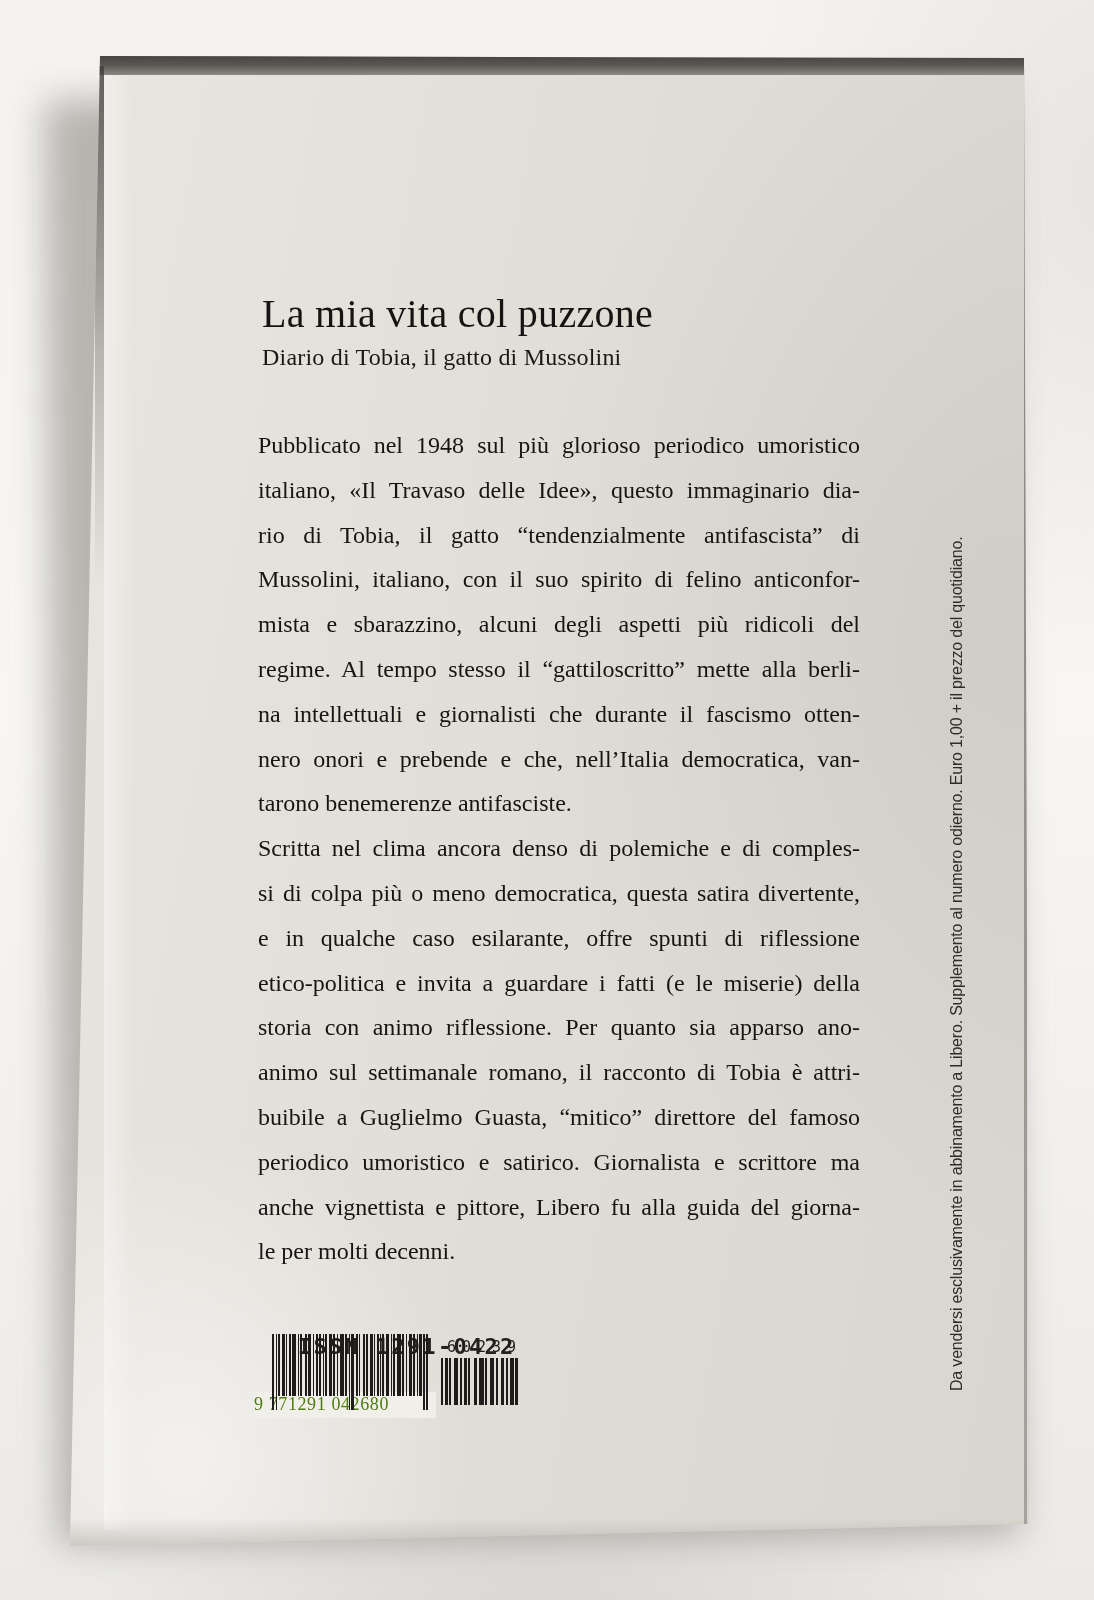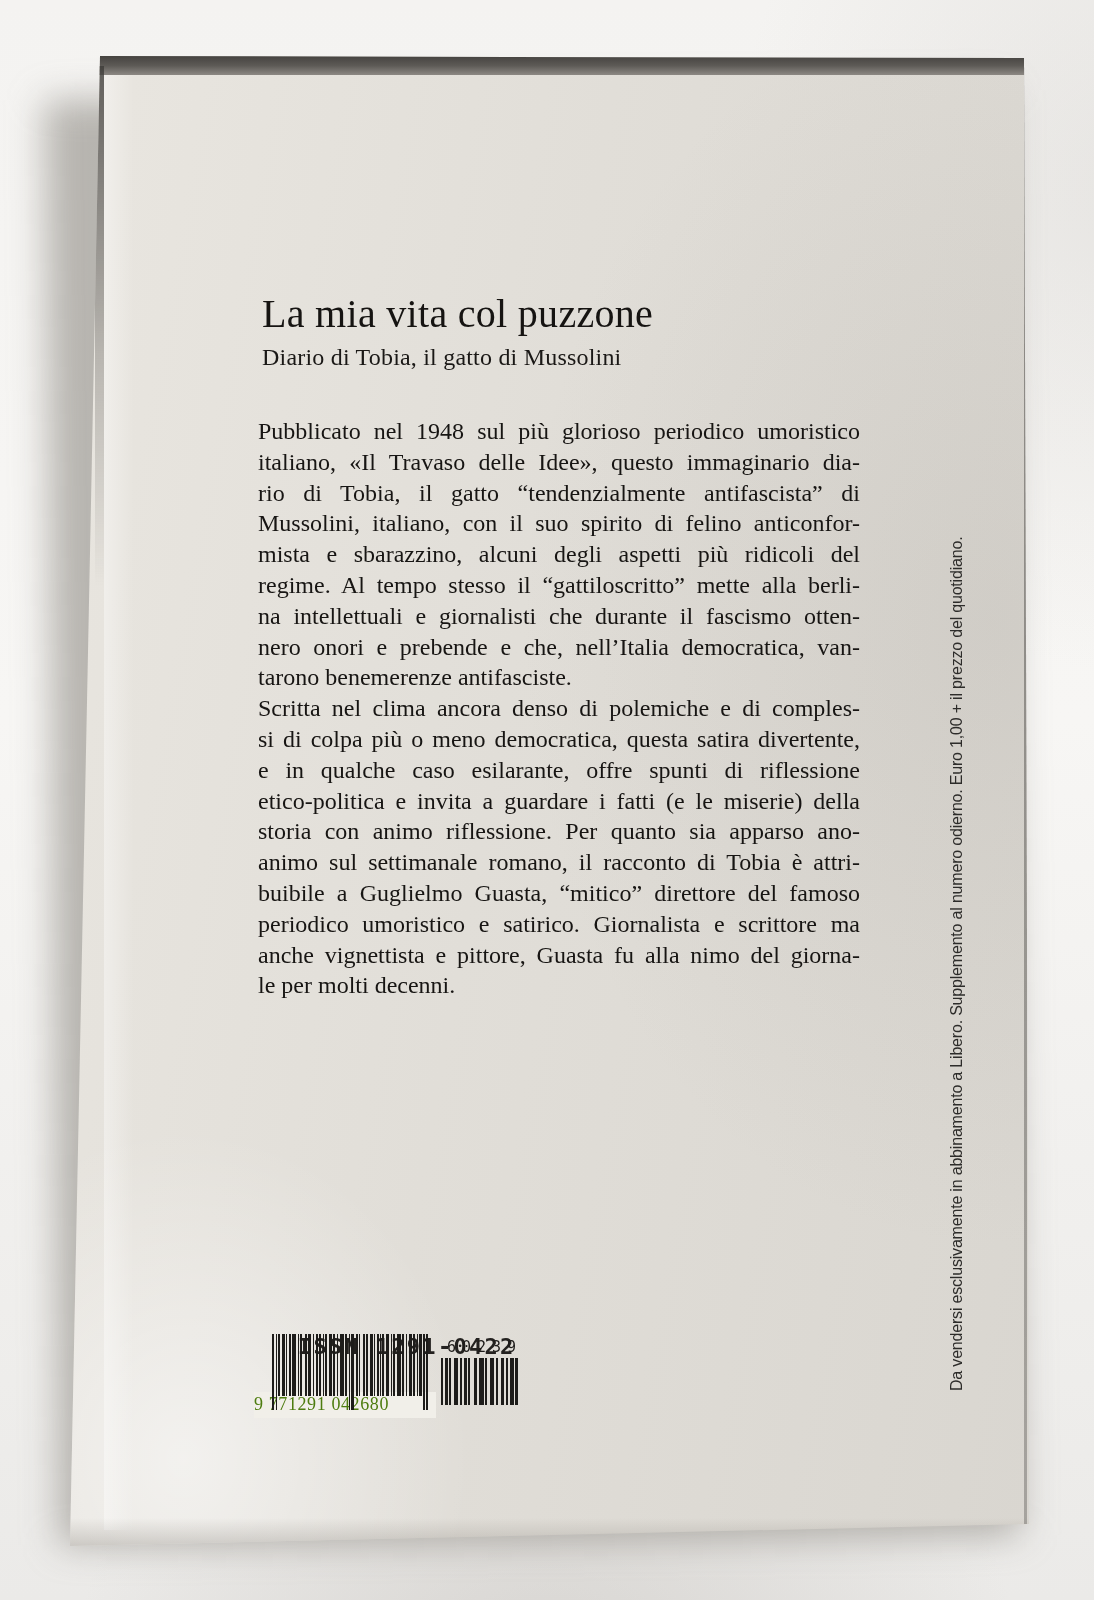--- a/index.html
+++ b/index.html
@@ -58,21 +58,21 @@
   }
   .subtitle{
     position:absolute;left:194px;top:290px;
     font-size:24px;line-height:1.1;color:#1a1816;letter-spacing:0.2px;
     white-space:nowrap;
   }
   .blurb{
     position:absolute;left:190px;top:362px;width:602px;
     font-size:24px;line-height:30.8px;color:#171513;
   }
-  .bline{text-align:justify;text-align-last:justify;}
+  .bline{text-align:justify;text-align-last:justify;margin-top:14px;}
   .bline-end{text-align-last:left;}
   .side-note{
     position:absolute;left:879px;top:1337px;width:950px;height:22px;
     transform-origin:0 0;
     transform:rotate(-90deg) scaleX(0.97);
     font-family:"Liberation Sans","DejaVu Sans",sans-serif;
     font-size:16.5px;letter-spacing:-0.2px;color:#2d2c2a;
     white-space:nowrap;
   }
   .barcode-block{
@@ -133,21 +133,21 @@
         <div class="bline">nero onori e prebende e che, nell’Italia democratica, van-</div>
         <div class="bline bline-end">tarono benemerenze antifasciste.</div>
         <div class="bline">Scritta nel clima ancora denso di polemiche e di comples-</div>
         <div class="bline">si di colpa più o meno democratica, questa satira divertente,</div>
         <div class="bline">e in qualche caso esilarante, offre spunti di riflessione</div>
         <div class="bline">etico-politica e invita a guardare i fatti (e le miserie) della</div>
         <div class="bline">storia con animo riflessione. Per quanto sia apparso ano-</div>
         <div class="bline">animo sul settimanale romano, il racconto di Tobia è attri-</div>
         <div class="bline">buibile a Guglielmo Guasta, “mitico” direttore del famoso</div>
         <div class="bline">periodico umoristico e satirico. Giornalista e scrittore ma</div>
-        <div class="bline">anche vignettista e pittore, Guasta fu alla nimo del giorna-</div>
+        <div class="bline">anche vignettista e pittore, Libero fu alla guida del giorna-</div>
         <div class="bline bline-end">le per molti decenni.</div>
       </div>
 
     <div class="side-note">Da vendersi esclusivamente in abbinamento a Libero. Supplemento al numero odierno. Euro 1,00 + il prezzo del quotidiano.</div>
 
     <div class="barcode-block">
       <div class="issn">ISSN 1291-0422</div>
       <div class="ean-digits">9 771291 042680</div>
       <div class="bars-main">
           <div class="bar" style="width: 2px; margin-right: 2px; height: 76px; background: rgb(29, 28, 26);"></div>

